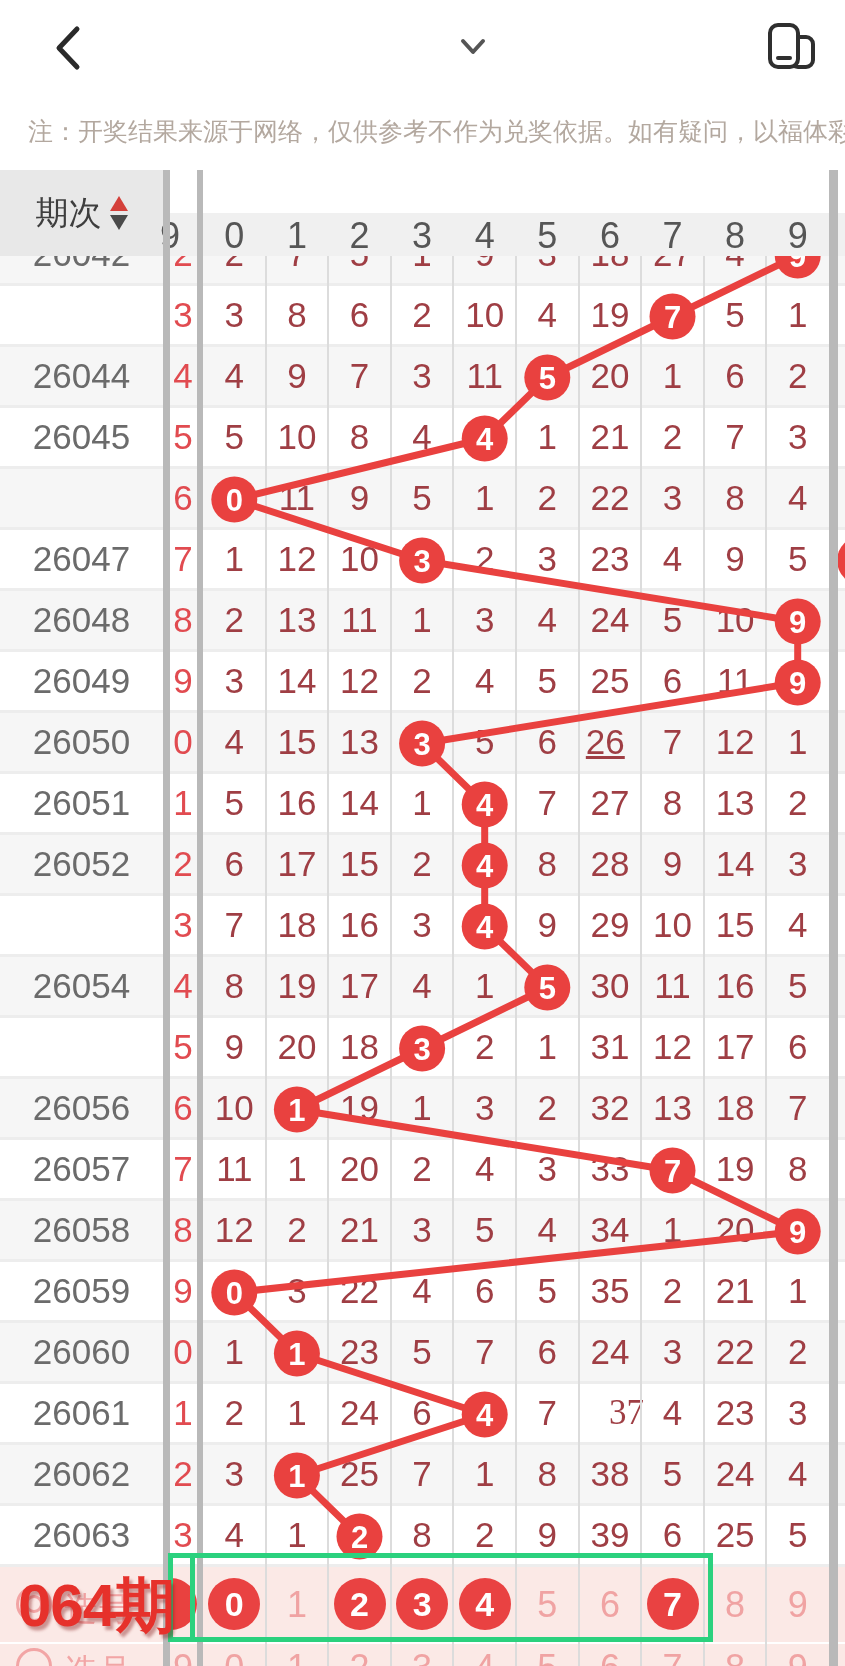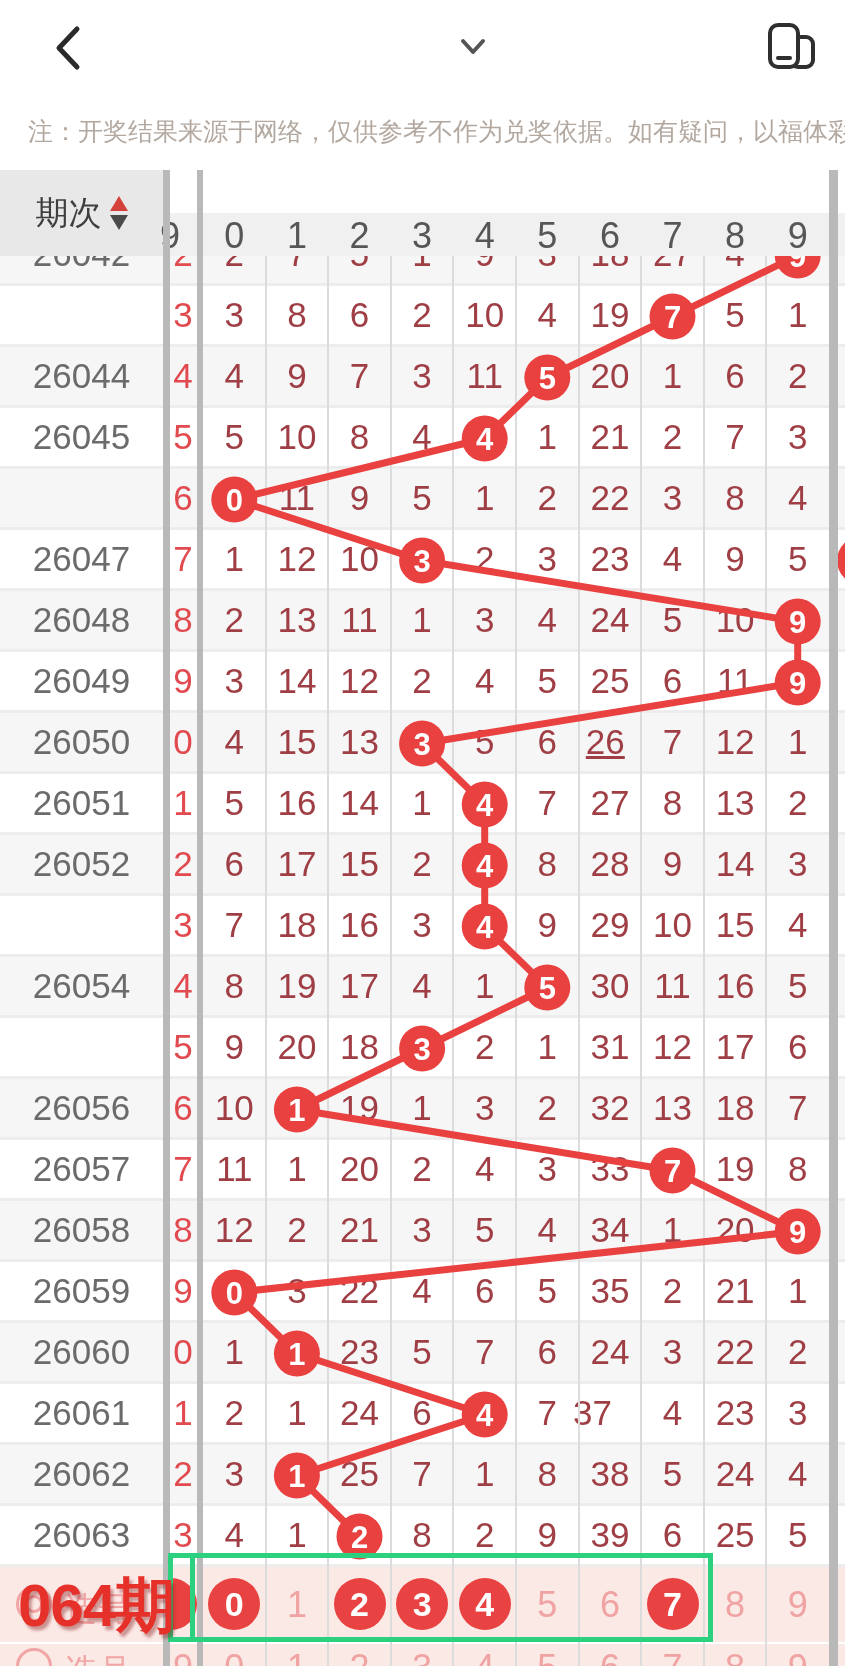--- a/index.html
+++ b/index.html
@@ -318,21 +318,21 @@
         <div class="pcell">26060</div>
       </div>
       <div class="row" style="top: 1384px;">
         <div class="cell pnum" style="left: 166px; width: 34px;">1</div>
         <div class="cell" style="left: 203px; width: 62.6px;">2</div>
         <div class="cell" style="left: 265.6px; width: 62.6px;">1</div>
         <div class="cell" style="left: 328.2px; width: 62.6px;">24</div>
         <div class="cell" style="left: 390.8px; width: 62.6px;">6</div>
         <div class="cell" style="left: 453.4px; width: 62.6px;"></div>
         <div class="cell" style="left: 516px; width: 62.6px;">7</div>
-        <div class="cell" style="left: 570px; width: 45px;">37</div>
+        <div class="cell" style="left: 604px; width: 45px; font-family: Liberation Serif, serif;">37</div>
         <div class="cell" style="left: 641.2px; width: 62.6px;">4</div>
         <div class="cell" style="left: 703.8px; width: 62.6px;">23</div>
         <div class="cell" style="left: 766.4px; width: 62.6px;">3</div>
         <div class="pcell">26061</div>
       </div>
       <div class="row alt" style="top: 1445px;">
         <div class="cell pnum" style="left: 166px; width: 34px;">2</div>
         <div class="cell" style="left: 203px; width: 62.6px;">3</div>
         <div class="cell" style="left: 265.6px; width: 62.6px;"></div>
         <div class="cell" style="left: 328.2px; width: 62.6px;">25</div>

